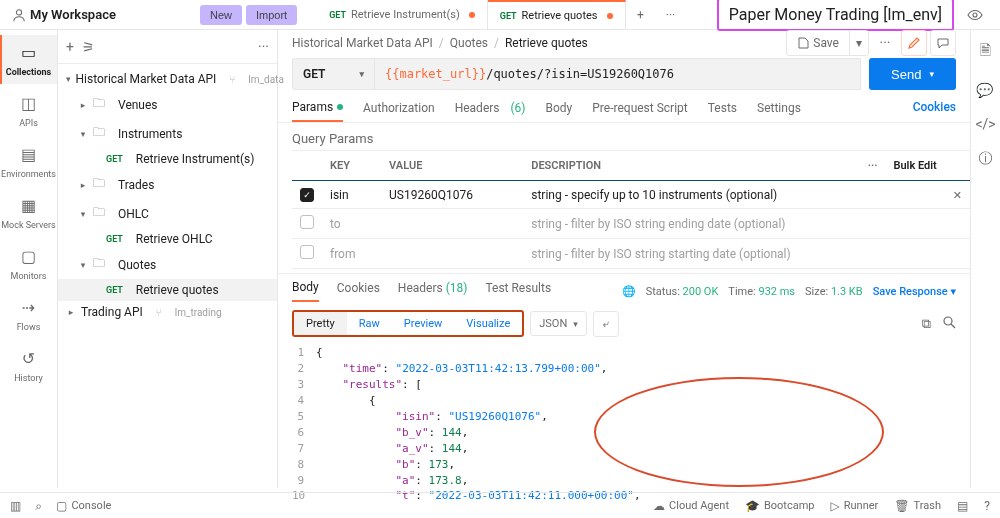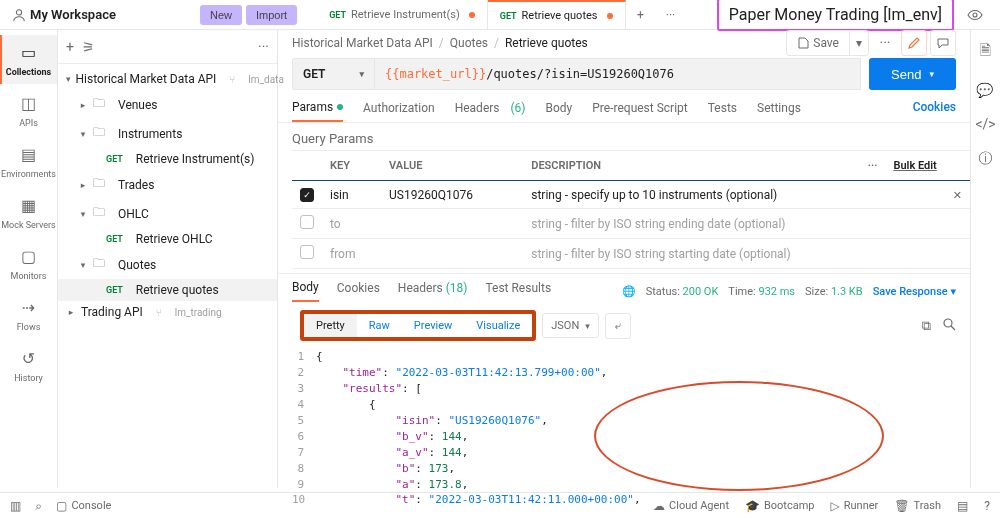--- a/index.html
+++ b/index.html
@@ -70,33 +70,33 @@
   .count { color: #26b47f; }
   .cookies-link { margin-left: auto; color: #097bed; cursor: pointer; font-weight: 500; }
 
   .qp-label { font-size: 13px; color: #6b6b6b; padding: 8px 14px 4px; }
   .qp-table { width: calc(100% - 14px); margin-left: 14px; border-collapse: collapse; border-top: 1px solid #ededed; }
   .qp-table th { text-align: left; font-size: 11px; font-weight: 600; color: #6b6b6b; padding: 8px; border-bottom: 1px solid #0c4a6e; }
   .qp-table td { padding: 6px 8px; font-size: 12px; border-bottom: 1px solid #ededed; color: #212121; }
   .qp-table td.ph { color: #a0a0a0; }
   .chk { width: 14px; height: 14px; border: 1px solid #c0c0c0; border-radius: 3px; display: inline-flex; align-items: center; justify-content: center; cursor: pointer; }
   .chk.on { background: #212121; border-color: #212121; color: #fff; font-size: 9px; }
-  .bulk-col { text-align: right; text-decoration: underline; }
+  .bulk-col { text-align: right; }
   .bulk-link { font-weight: 600; font-size: 11px; color: #212121; cursor: pointer; }
   .row-x { color: #6b6b6b; cursor: pointer; font-size: 11px; padding-left: 6px; }
 
   .respbar { border-top: 1px solid #ededed; margin-top: 4px; display: flex; align-items: center; padding: 6px 14px 0; gap: 18px; font-size: 12px; }
   .respbar .rtab { color: #6b6b6b; cursor: pointer; padding-bottom: 6px; }
   .respbar .rtab.active { color: #212121; border-bottom: 2px solid #ff6c37; }
   .respbar .meta { margin-left: auto; display: flex; align-items: center; gap: 10px; font-size: 11px; color: #6b6b6b; }
   .meta .ok { color: #26b47f; }
   .save-resp { color: #097bed; font-weight: 500; cursor: pointer; font-size: 11px; }
 
   .viewrow { display: flex; align-items: center; padding: 8px 14px; gap: 6px; font-size: 11px; color: #6b6b6b; }
-  .seg { display: flex; border: 4px solid #c2410c; border-radius: 3px; overflow: hidden; margin-left: 8px; }
+  .seg { display: flex; border: 2px solid #c2410c; border-radius: 3px; overflow: hidden; }
   .seg .s { padding: 5px 12px; cursor: pointer; }
   .seg .s.active { background: #f2f2f2; color: #212121; }
   .json-sel { border: 1px solid #e6e6e6; border-radius: 3px; padding: 5px 8px; cursor: pointer; display: flex; align-items: center; gap: 6px; }
   .wrap-btn { border: 1px solid #e6e6e6; border-radius: 3px; width: 26px; height: 26px; display: flex; align-items: center; justify-content: center; cursor: pointer; }
   .viewrow .right { margin-left: auto; display: flex; gap: 12px; }
   .viewrow .right .ic { cursor: pointer; font-size: 13px; }
 
   .code { padding: 0 14px 4px; font-family: Menlo, Consolas, monospace; font-size: 11px; line-height: 1.45; position: relative; }
   .code-row { display: flex; }
   .ln { width: 24px; text-align: right; color: #9e9e9e; padding-right: 12px; user-select: none; }

